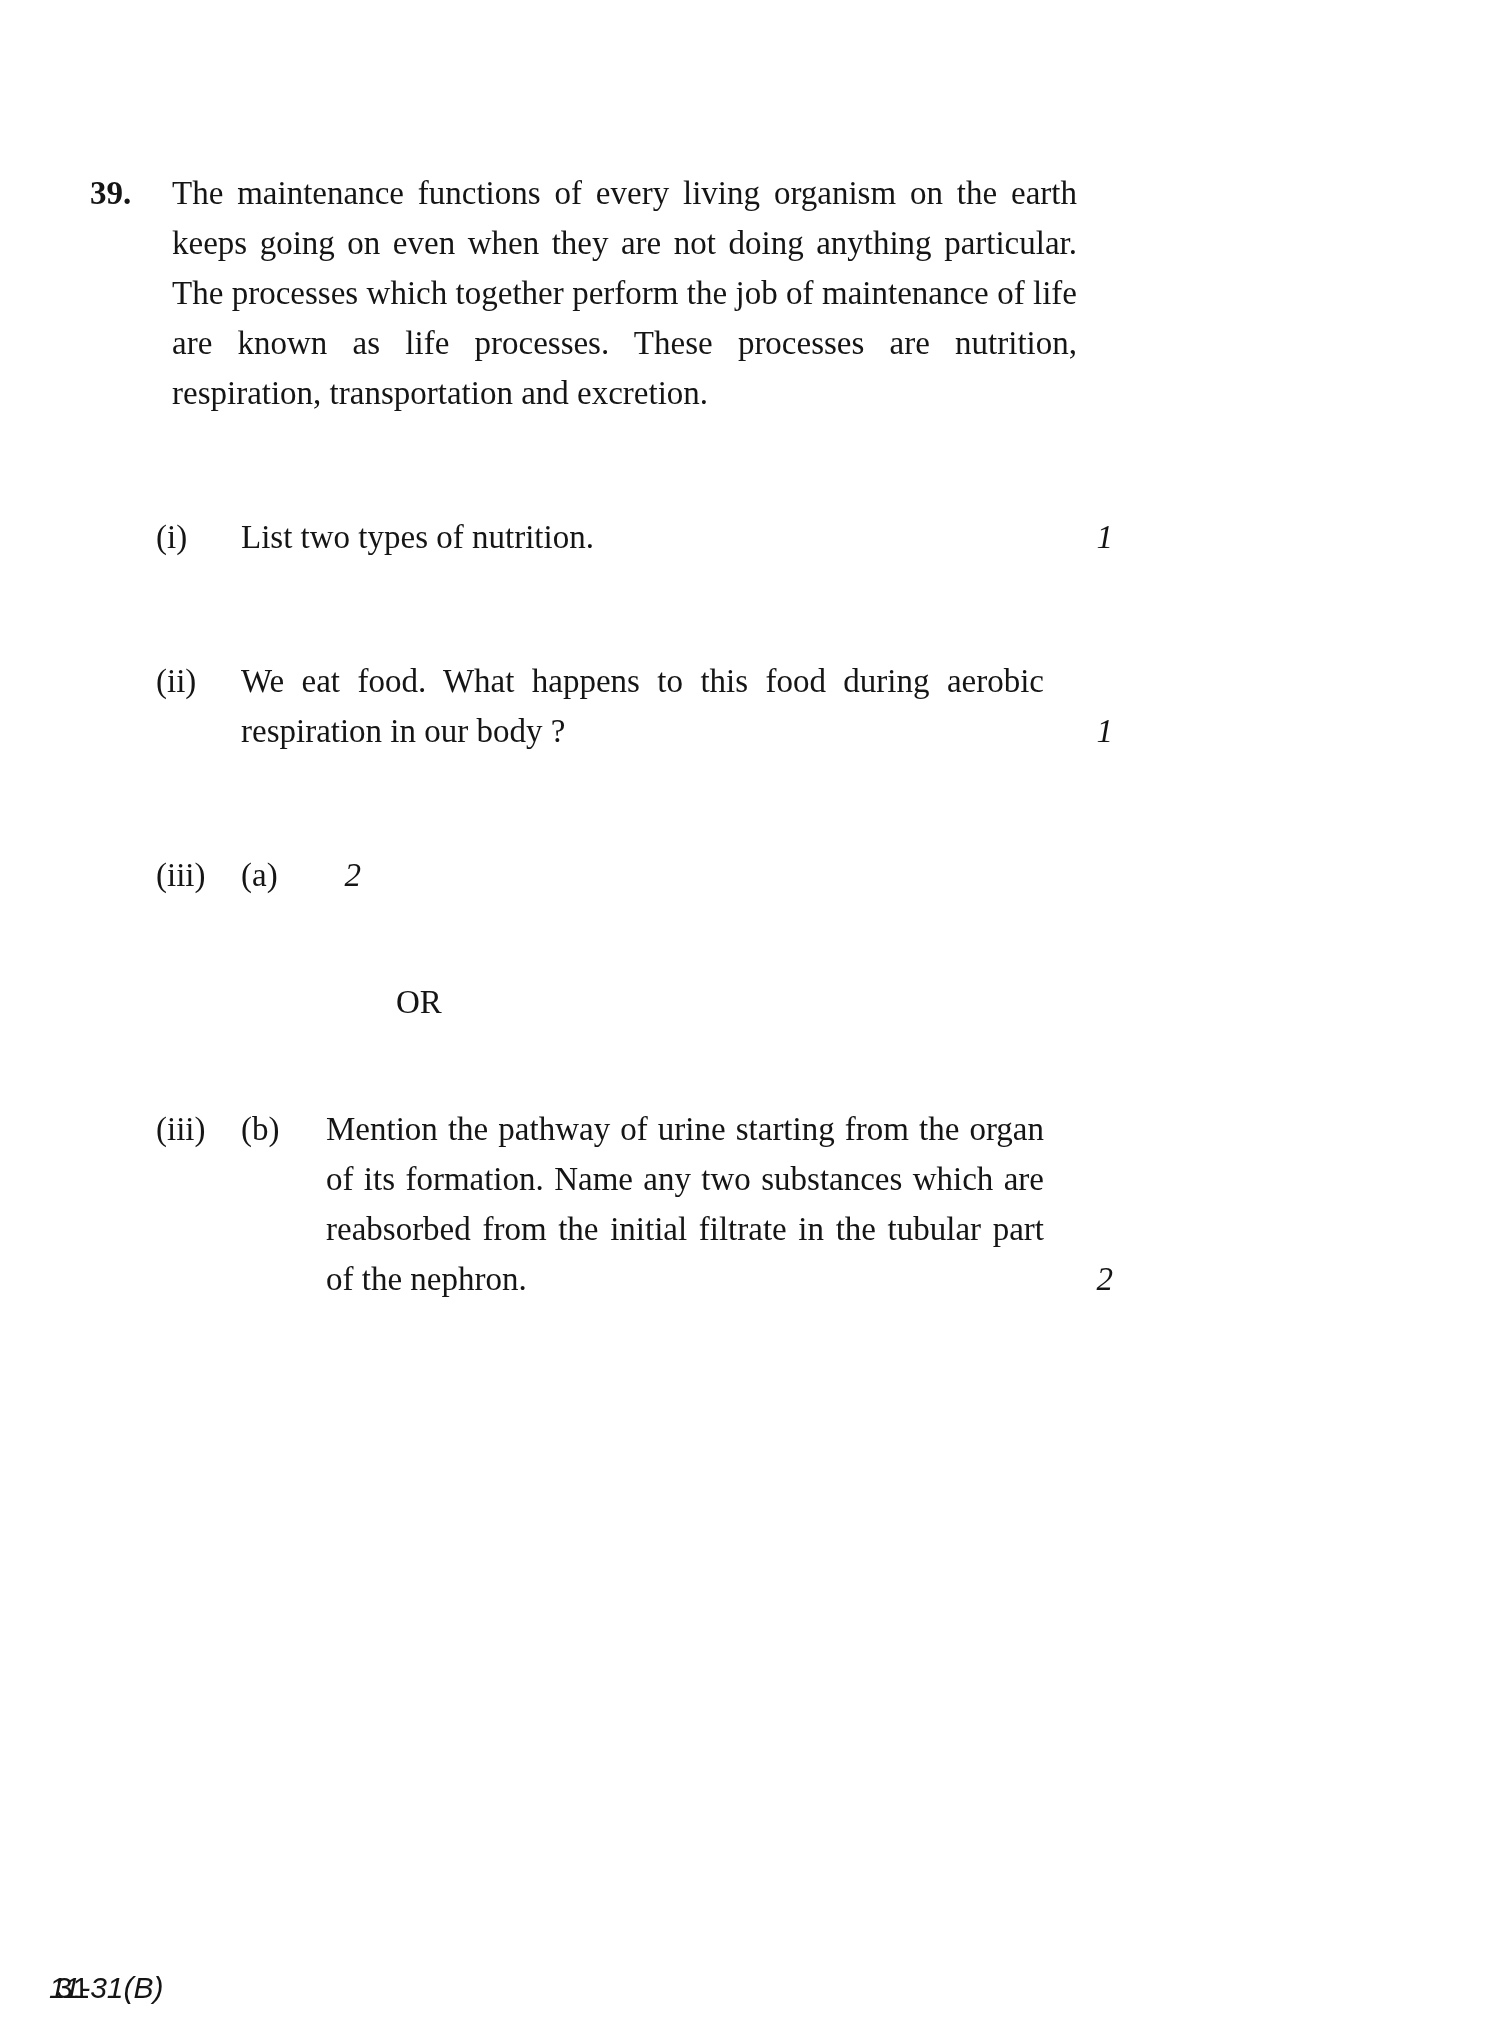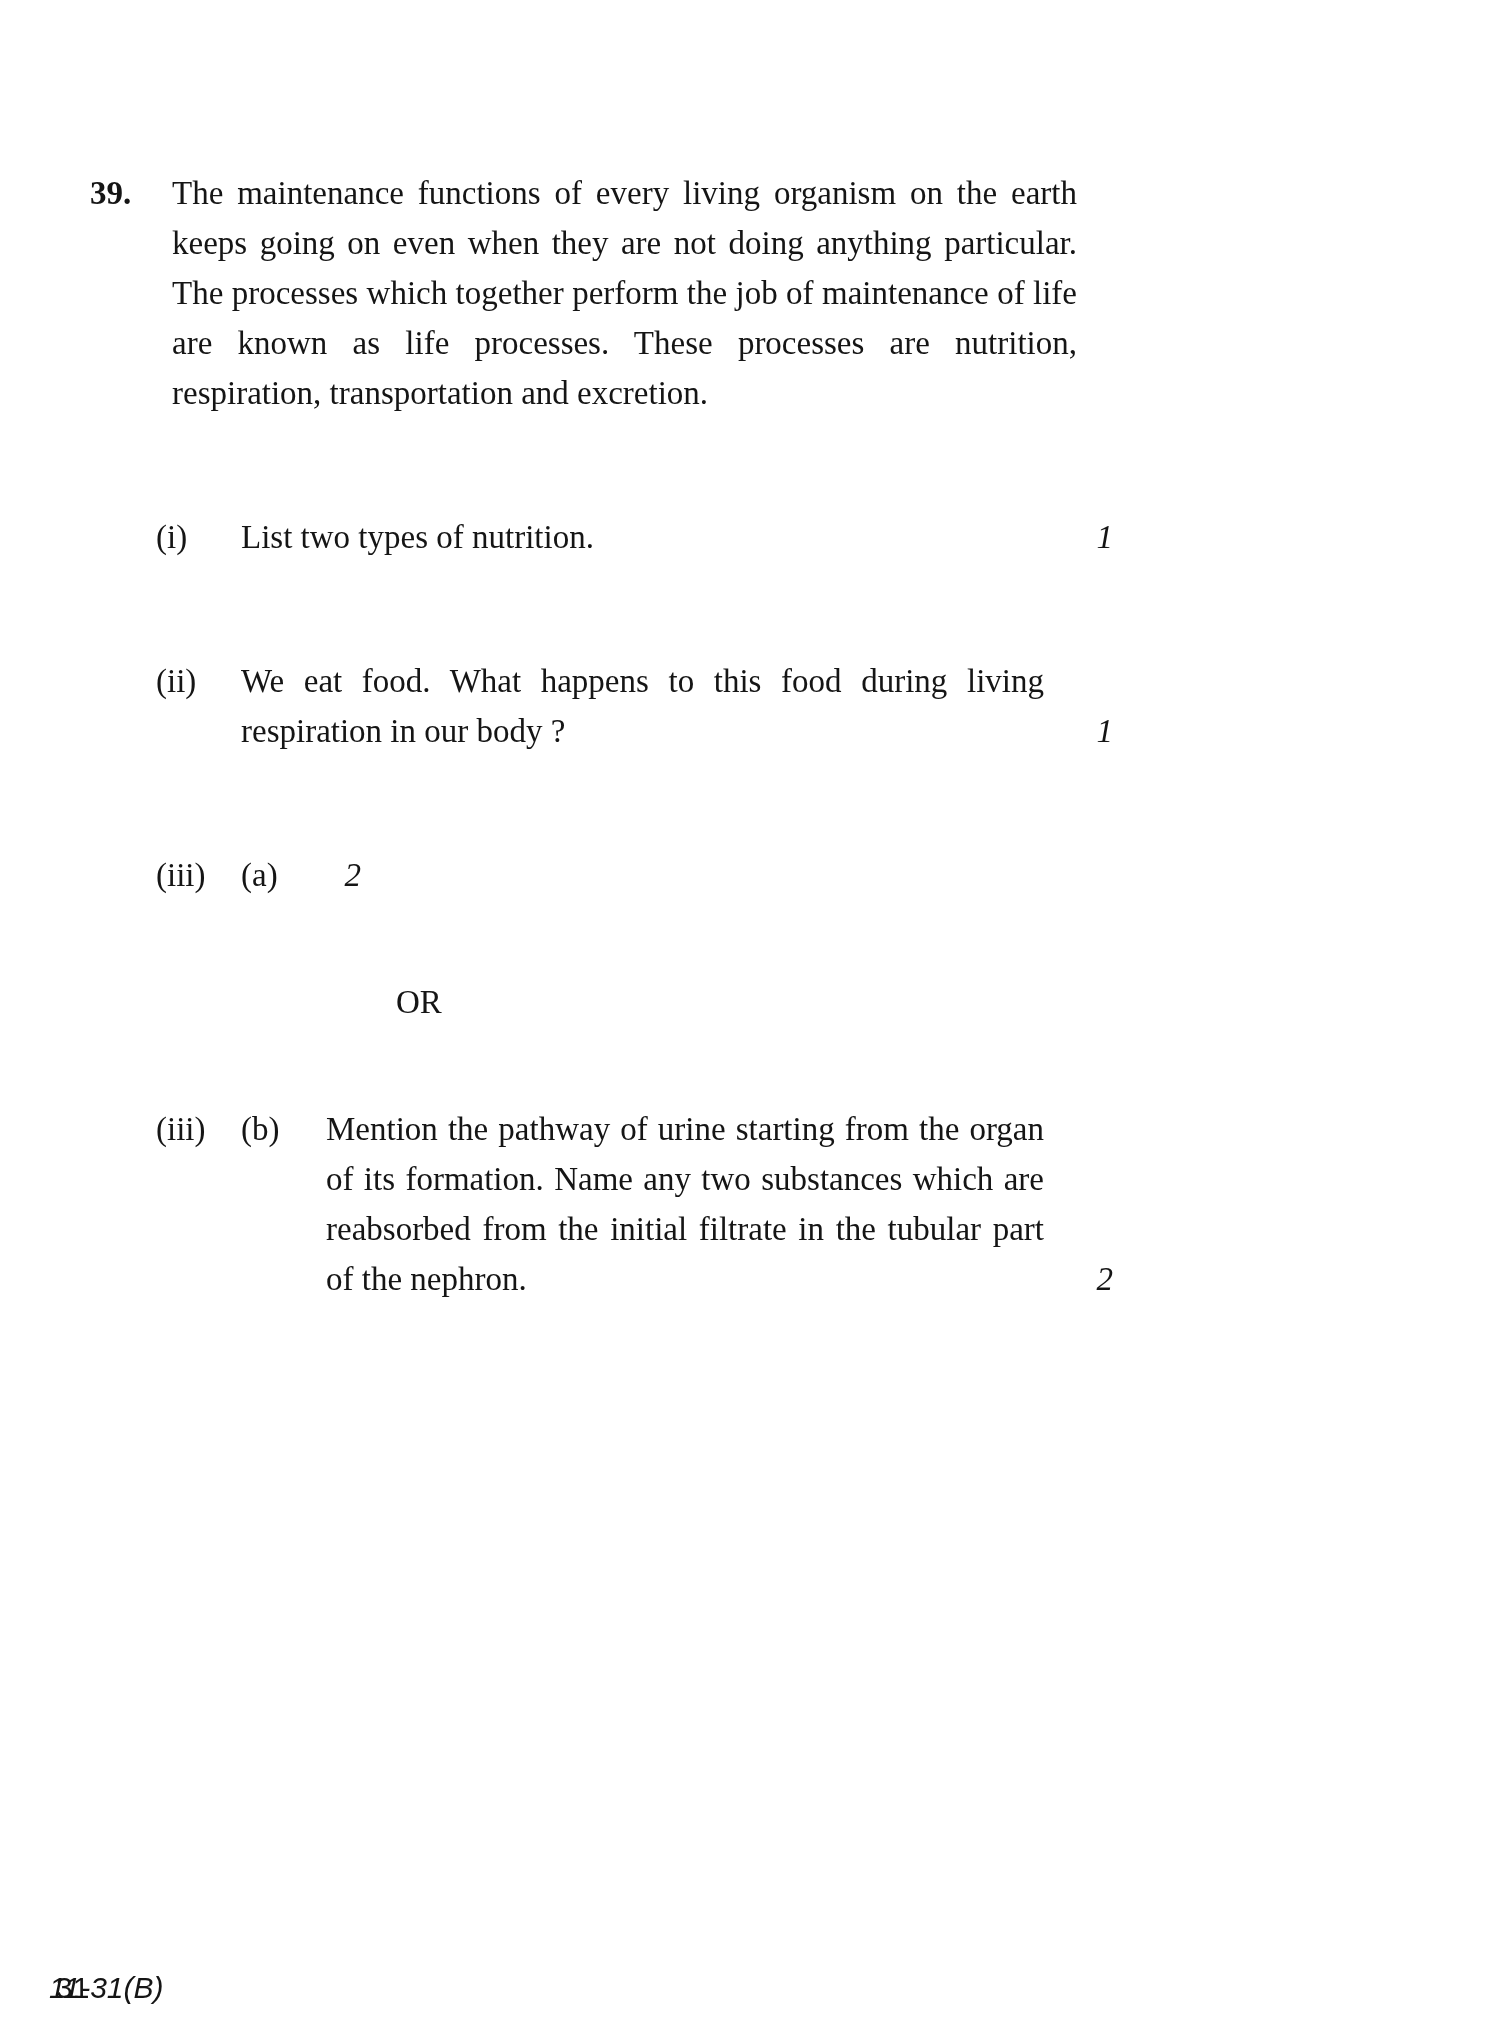--- a/index.html
+++ b/index.html
@@ -100,21 +100,21 @@
     </div>
 
     <div class="part">
       <div class="p-label">(i)</div>
       <div class="p-text">List two types of nutrition.</div>
       <div class="p-marks">1</div>
     </div>
 
     <div class="part">
       <div class="p-label">(ii)</div>
-      <div class="p-text">We eat food. What happens to this food during living respiration in our body ?</div>
+      <div class="p-text">We eat food. What happens to this food during aerobic respiration in our body ?</div>
       <div class="p-marks">1</div>
     </div>
 
     <div class="part">
       <div class="p-label">(iii)</div>
       <div class="p-sub">(a)</div>
       <div class="p-marks">2</div>
     </div>
 
     <div class="or-row">OR</div>

